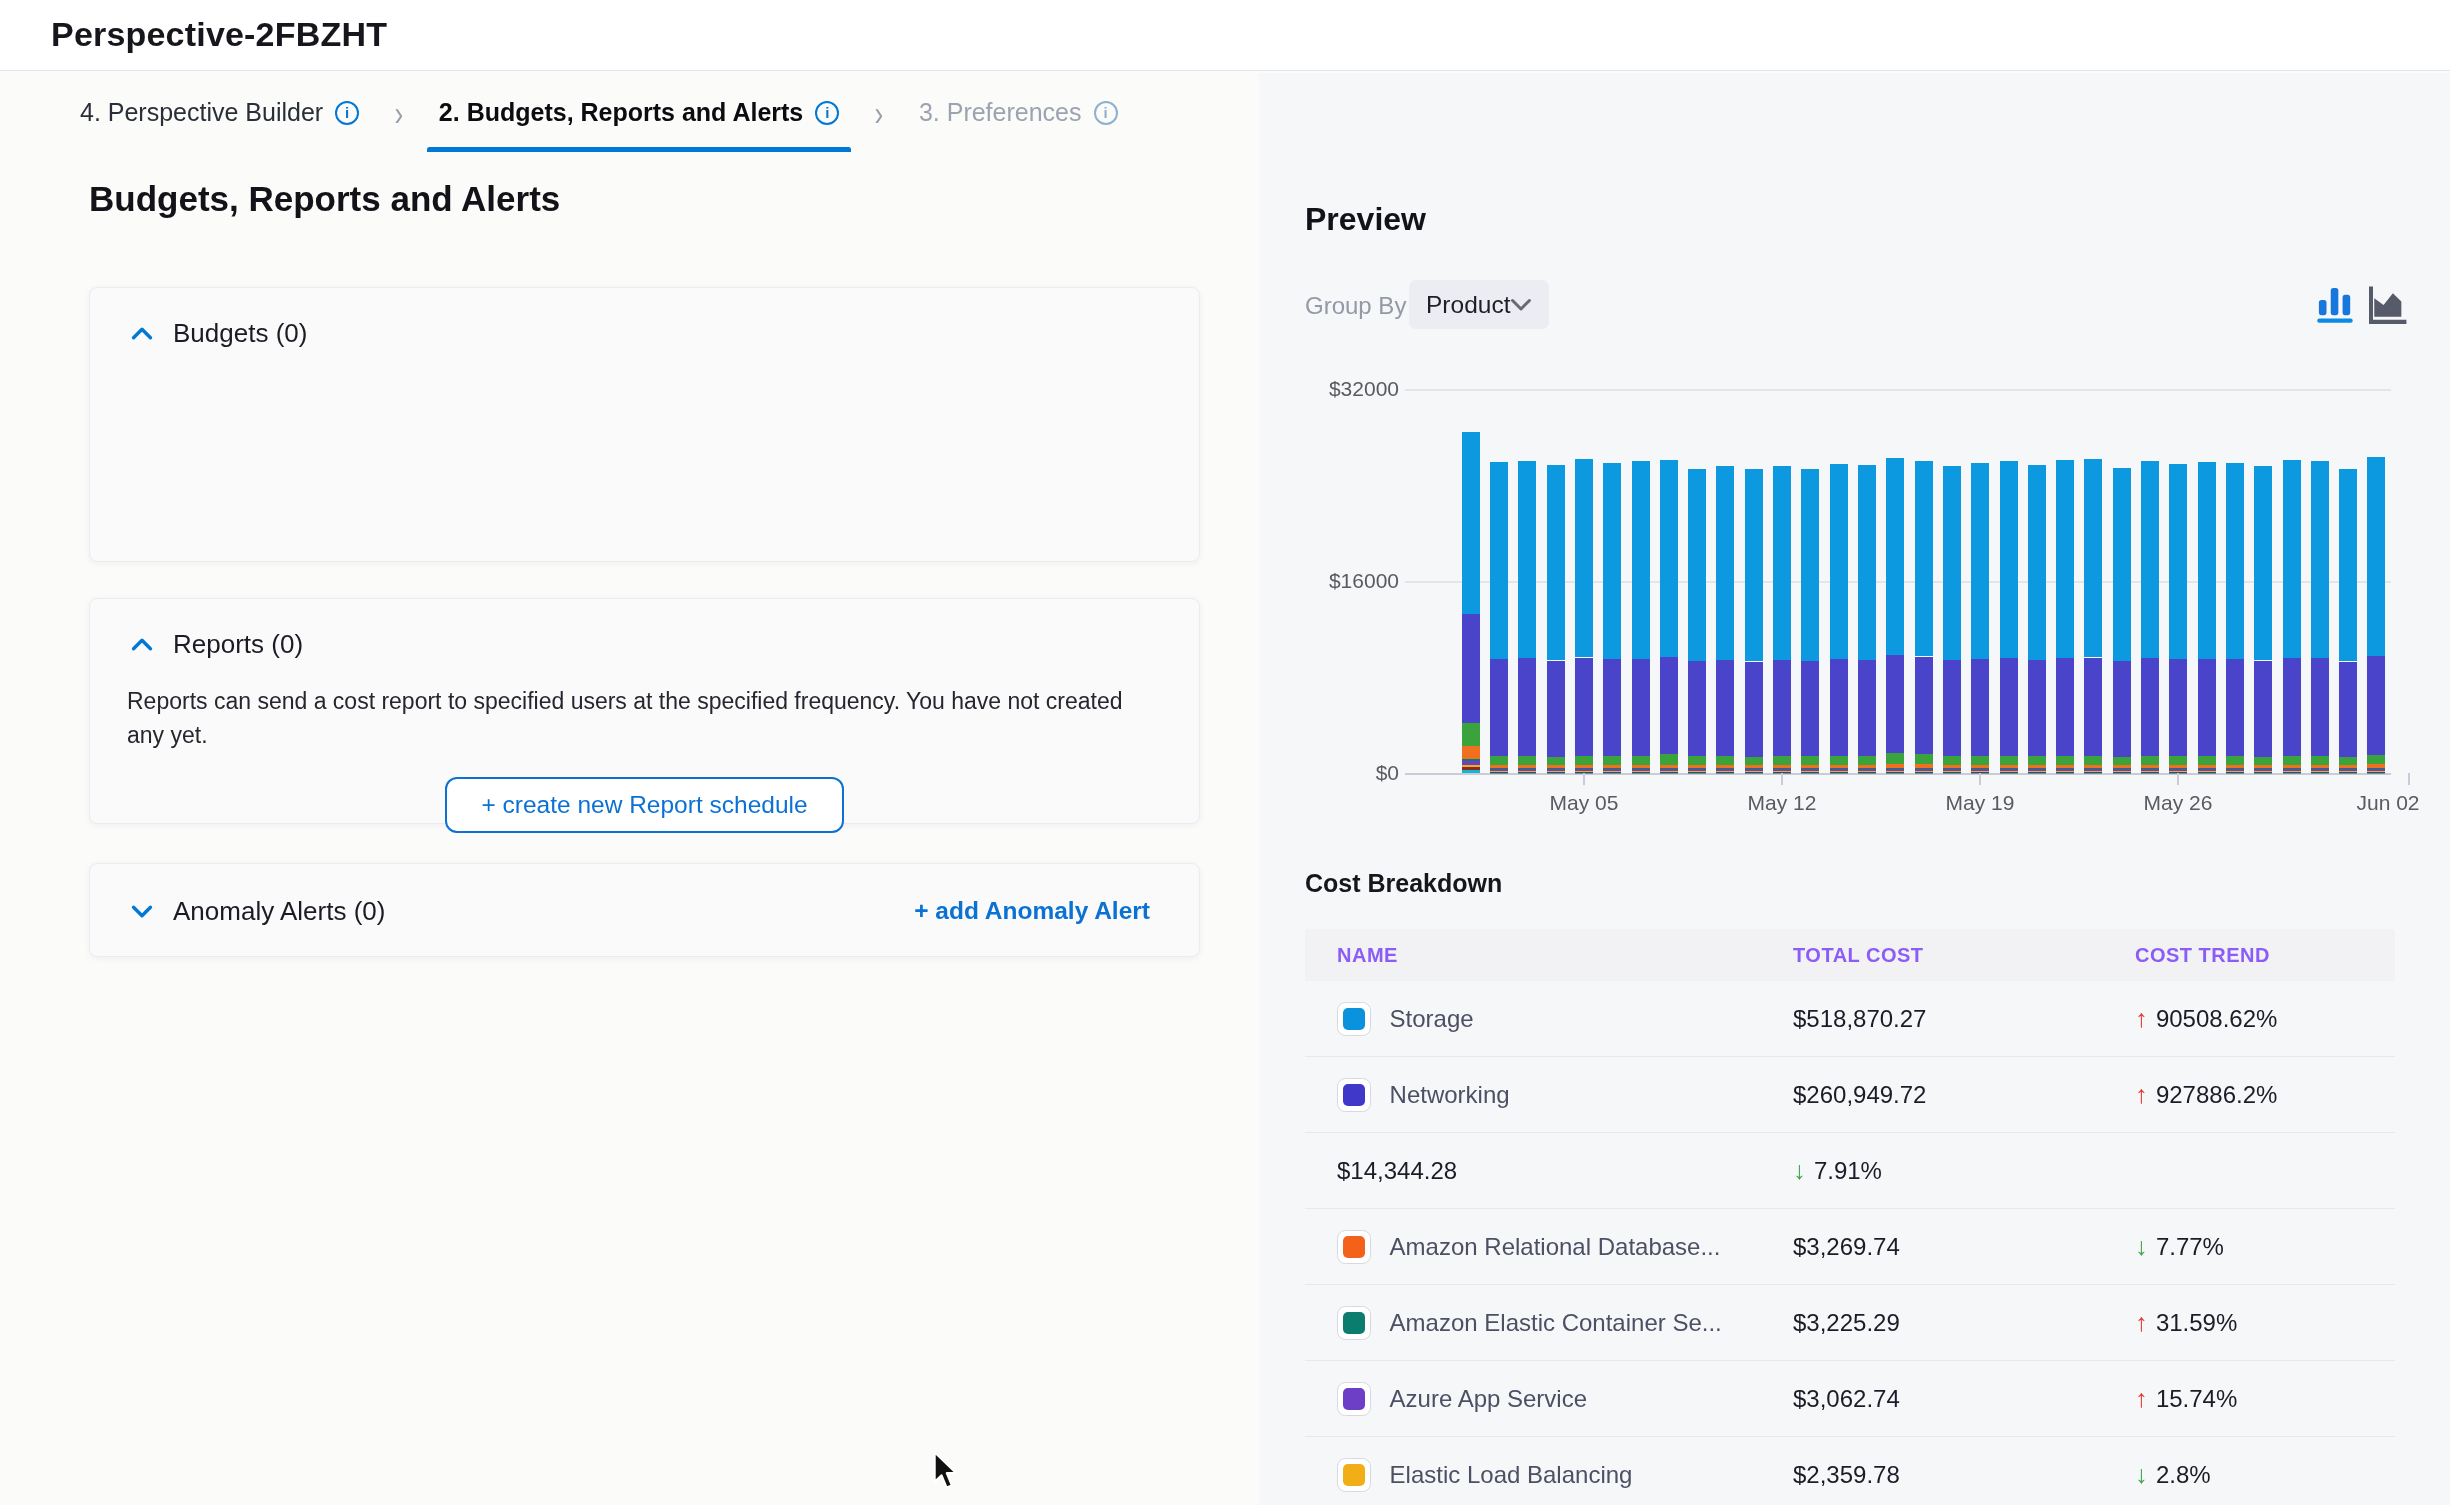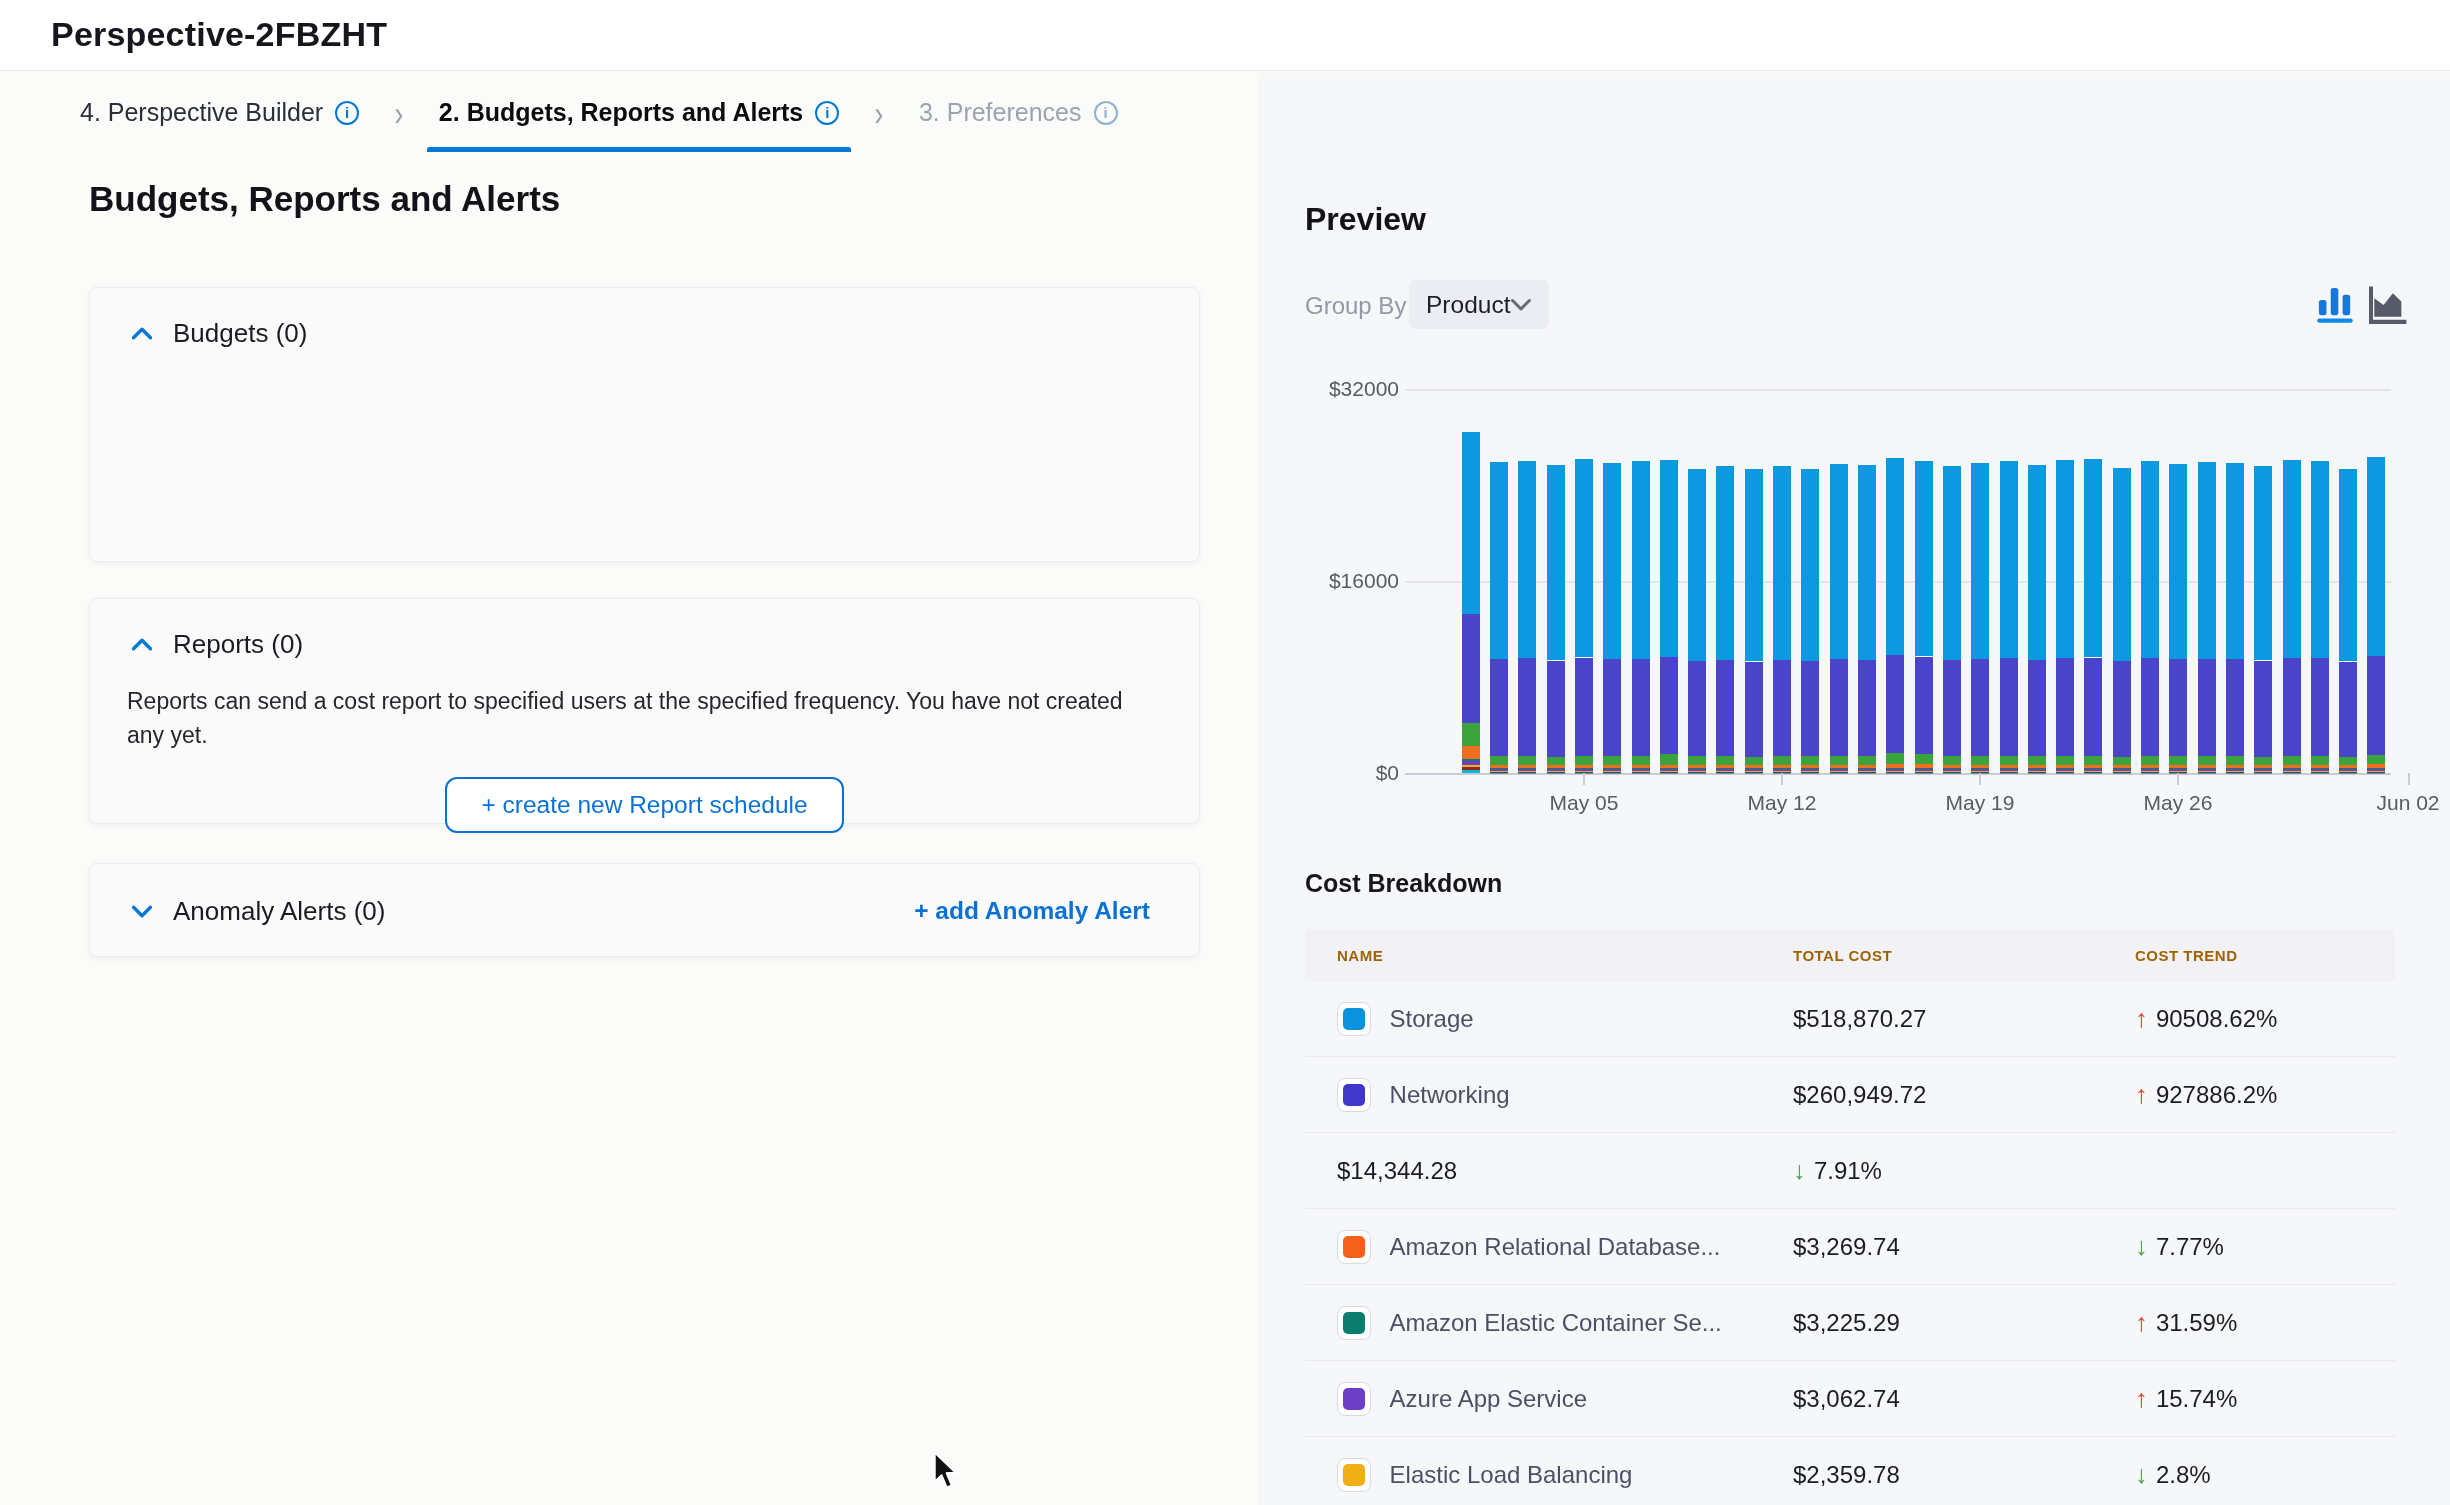--- a/index.html
+++ b/index.html
@@ -82,21 +82,21 @@
   .xlab { position:absolute; top:402px; transform:translateX(-50%); font-size:21px;
     color:#585B63; white-space:nowrap; }
 
   
   .cb-title { position:absolute; left:1305px; top:869px; font-size:25px;
     font-weight:700; color:#16161D; }
   .cb-table { position:absolute; left:1305px; top:929px; width:1090px; }
   .cb-hrow { height:52px; background:#F2F2F5; display:grid;
     grid-template-columns:456px 342px 1fr; align-items:center; padding-left:32px;
     border-radius:3.4px 3.4px 0 0; }
-  .cb-hcell { font-size:15px; font-weight:700; color:#a16207; letter-spacing:0.5px; }
+  .cb-hcell { font-size:20px; font-weight:700; color:#8b5cf6; letter-spacing:0.5px; }
   .cb-row { height:76px; display:grid; grid-template-columns:456px 342px 1fr;
     align-items:center; padding-left:32px; border-bottom:1.7px solid #E9E9ED; }
   .name-cell { display:flex; align-items:center; gap:18.6px; }
   .swatch-ring { width:34px; height:34px; border:1.7px solid #D8D8E0; background:#FFF;
     border-radius:8.4px; display:flex; align-items:center; justify-content:center; }
   .swatch { width:22px; height:22px; border-radius:5px; }
   .cb-name { font-size:24px; color:#4D5065; }
   .cb-total { font-size:24px; color:#1C1C28; }
   .trend-cell { display:flex; align-items:center; gap:8.4px; font-size:24px;
     font-weight:500; color:#1C1C28; }
@@ -563,21 +563,21 @@
       </div>
       <div class="xtick" style="left: 166px;"></div>
       <div class="xlab" style="left: 167px;">May 05</div>
       <div class="xtick" style="left: 364px;"></div>
       <div class="xlab" style="left: 365px;">May 12</div>
       <div class="xtick" style="left: 562px;"></div>
       <div class="xlab" style="left: 563px;">May 19</div>
       <div class="xtick" style="left: 760px;"></div>
       <div class="xlab" style="left: 761px;">May 26</div>
       <div class="xtick" style="left: 991px;"></div>
-      <div class="xlab" style="left: 991px;">Jun 02</div>
+      <div class="xlab" style="left: 971px;">Jun 02</div>
     </div>
 </div>
 
 <div class="cb-title">Cost Breakdown</div>
 <div class="cb-table">
   <div class="cb-hrow" id="cb-head">
       <div class="cb-hcell">NAME</div>
       <div class="cb-hcell">TOTAL COST</div>
       <div class="cb-hcell">COST TREND</div>
     </div>

